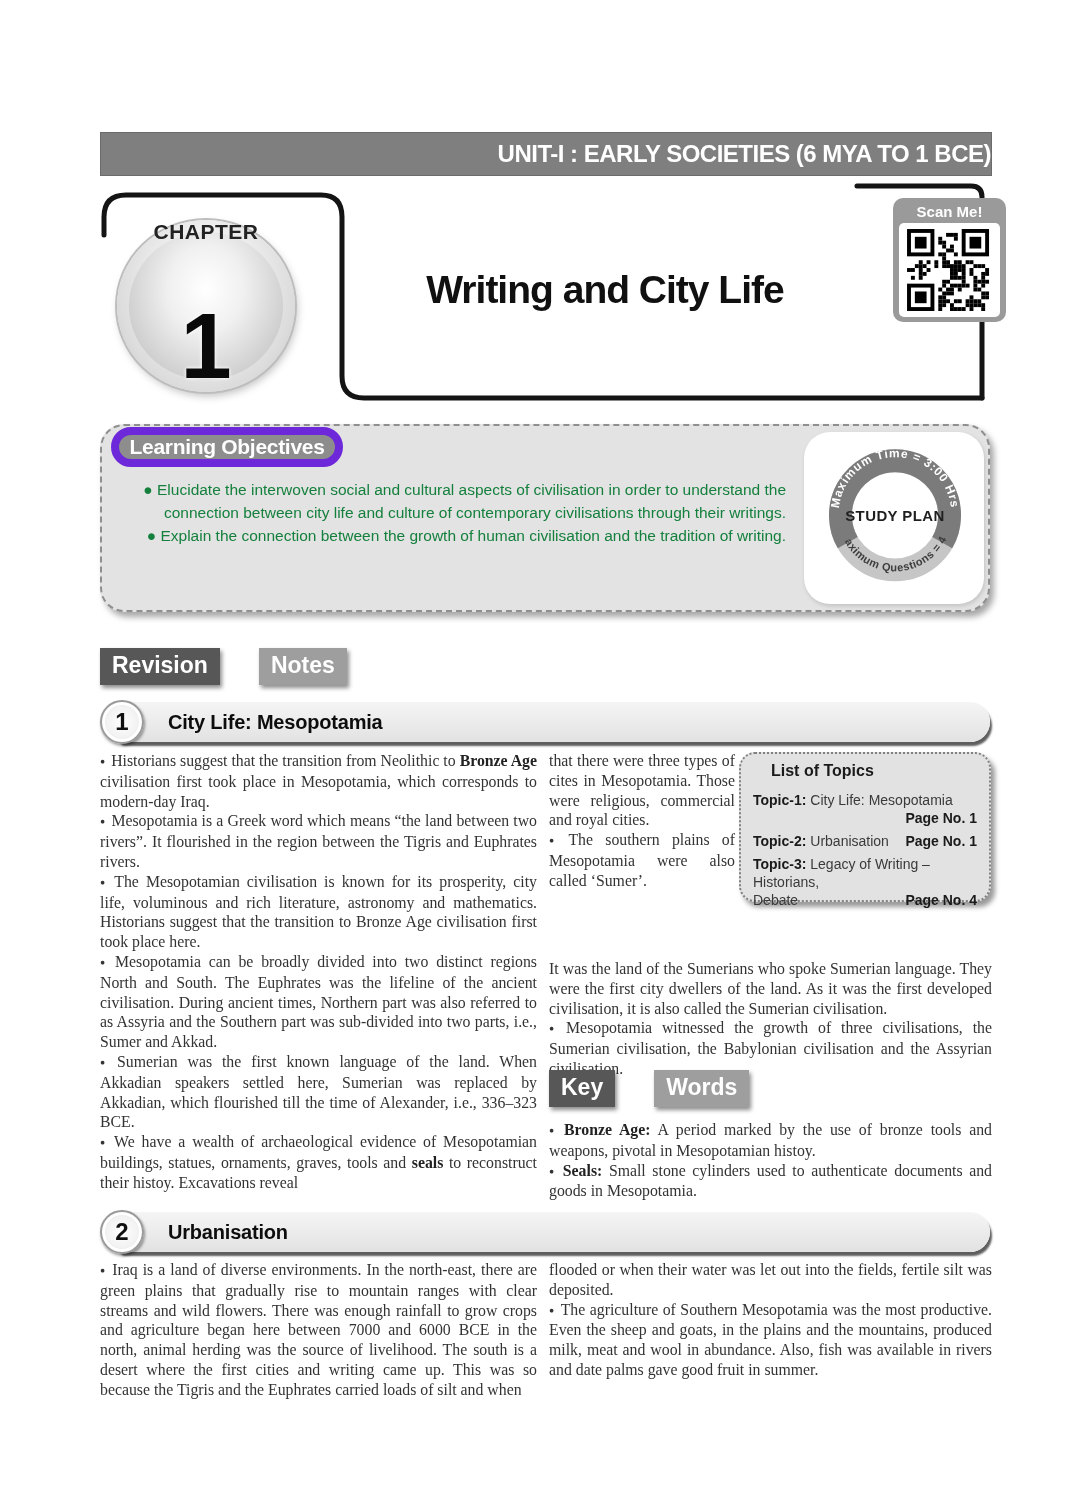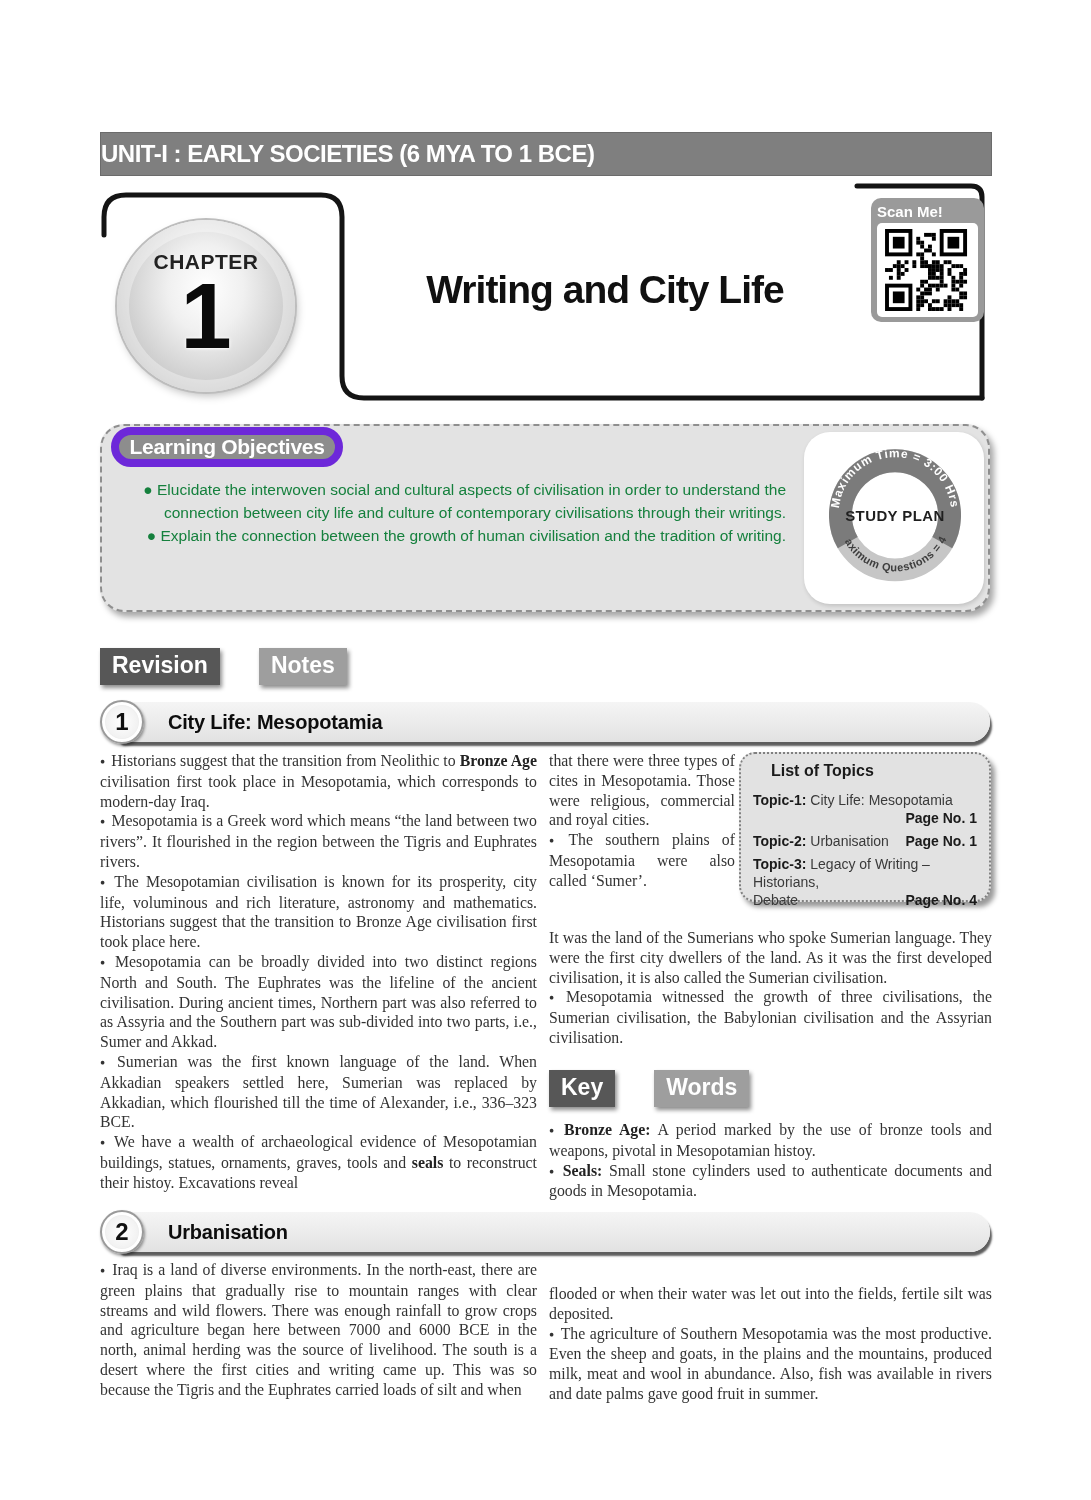--- a/index.html
+++ b/index.html
@@ -5,43 +5,43 @@
   * { margin:0; padding:0; box-sizing:border-box; }
   html,body { background:#ffffff; }
   .page {
     position:relative; width:1091px; height:1500px; background:#ffffff;
     font-family:"Liberation Sans", sans-serif; color:#1c1c1c; overflow:hidden;
   }
   
   .unit-banner {
     position:absolute; left:100px; top:132px; width:892px; height:44px;
     background:#7f7f7f; border:1px solid #6b6b6b;
-    display:flex; align-items:center; justify-content:flex-start;
+    display:flex; align-items:center; justify-content:flex-end;
     color:#ffffff; font-weight:bold; font-size:24px; letter-spacing:-0.5px;
   }
   
   .chapter-frame { position:absolute; left:95px; top:180px; width:900px; height:235px; }
   .chapter-circle {
     position:absolute; left:117px; top:220px; width:178px; height:172px;
     border-radius:50%;
     background:radial-gradient(ellipse at 50% 40%, #ffffff 0%, #f0f0f0 30%, #c9c9c9 70%, #9a9a9a 100%);
     box-shadow:0 0 0 2px #bdbdbd, inset 0 0 0 12px rgba(255,255,255,0.35), 2px 4px 8px rgba(0,0,0,0.25);
-    display:flex; flex-direction:column; align-items:center; justify-content:center;
+    display:flex; flex-direction:column; align-items:center; justify-content:space-between;
   }
   .chapter-word { font-weight:bold; font-size:21px; color:#222; letter-spacing:0.5px; margin-bottom:-4px; }
   .chapter-number { font-weight:bold; font-size:92px; line-height:92px; color:#0a0a0a;
     text-shadow:0 0 4px #ffffff, 0 0 2px #ffffff; }
   .chapter-title {
     position:absolute; left:350px; top:268px; width:510px; text-align:center;
     font-weight:bold; font-size:39px; letter-spacing:-1px; color:#101010;
   }
   
   .qr-panel {
-    position:absolute; left:871px; top:198px; width:113px; height:124px;
-    background:#9a9a9a; border-radius:10px; padding:4px 6px 4px 6px; text-align:left;
+    position:absolute; left:893px; top:198px; width:113px; height:124px;
+    background:#9a9a9a; border-radius:10px; padding:4px 6px 4px 6px; text-align:center;
   }
   .qr-label { color:#ffffff; font-weight:bold; font-size:15px; line-height:20px; }
   .qr-white { background:#ffffff; border-radius:5px; width:101px; height:94px; margin-top:1px;
     display:flex; align-items:center; justify-content:center; }
   
   .objectives-box {
     position:absolute; left:100px; top:424px; width:890px; height:188px;
     background:#e3e3e3; border:2px dashed #8f8f8f; border-radius:24px;
     box-shadow:4px 5px 6px rgba(0,0,0,0.35);
   }
@@ -326,21 +326,21 @@
     <div class="trow">
       <span class="tlabel">Topic-3:</span>
       <span>Legacy of Writing – Historians,</span>
       <div class="tflex">
           <span>Debate</span>
       <span class="tpage">Page No. 4</span>
         </div>
     </div>
   </div>
 
-  <div class="serif" style="left:549px; top:928px; width:443px;">
+  <div class="serif" style="left:549px; top:959px; width:443px;">
     <p>It was the land of the Sumerians who spoke Sumerian language. They were the first city dwellers of the land. As it was the first developed civilisation, it is also called the Sumerian civilisation.</p>
     <p class="bullet">Mesopotamia witnessed the growth of three civilisations, the Sumerian civilisation, the Babylonian civilisation and the Assyrian civilisation.</p>
   </div>
 
   <div class="twotone" style="left:549px; top:1070px;">
     <div class="dark">Key</div>
     <div class="light">Words</div>
   </div>
 
   <div class="serif" style="left:549px; top:1120px; width:443px;">
@@ -350,18 +350,18 @@
 
   <div class="section-row" style="top:1210px;">
     <div class="section-bar">Urbanisation</div>
     <div class="section-num">2</div>
   </div>
 
   <div class="serif" style="left:100px; top:1260px; width:437px;">
     <p class="bullet">Iraq is a land of diverse environments. In the north-east, there are green plains that gradually rise to mountain ranges with clear streams and wild flowers. There was enough rainfall to grow crops and agriculture began here between 7000 and 6000 BCE in the north, animal herding was the source of livelihood. The south is a desert where the first cities and writing came up. This was so because the Tigris and the Euphrates carried loads of silt and when</p>
   </div>
 
-  <div class="serif" style="left:549px; top:1260px; width:443px;margin-top:24px;">
+  <div class="serif" style="left:549px; top:1260px; width:443px;">
     <p>flooded or when their water was let out into the fields, fertile silt was deposited.</p>
     <p class="bullet">The agriculture of Southern Mesopotamia was the most productive. Even the sheep and goats, in the plains and the mountains, produced milk, meat and wool in abundance. Also, fish was available in rivers and date palms gave good fruit in summer.</p>
   </div>
 
 </div>
 
 </body></html>

